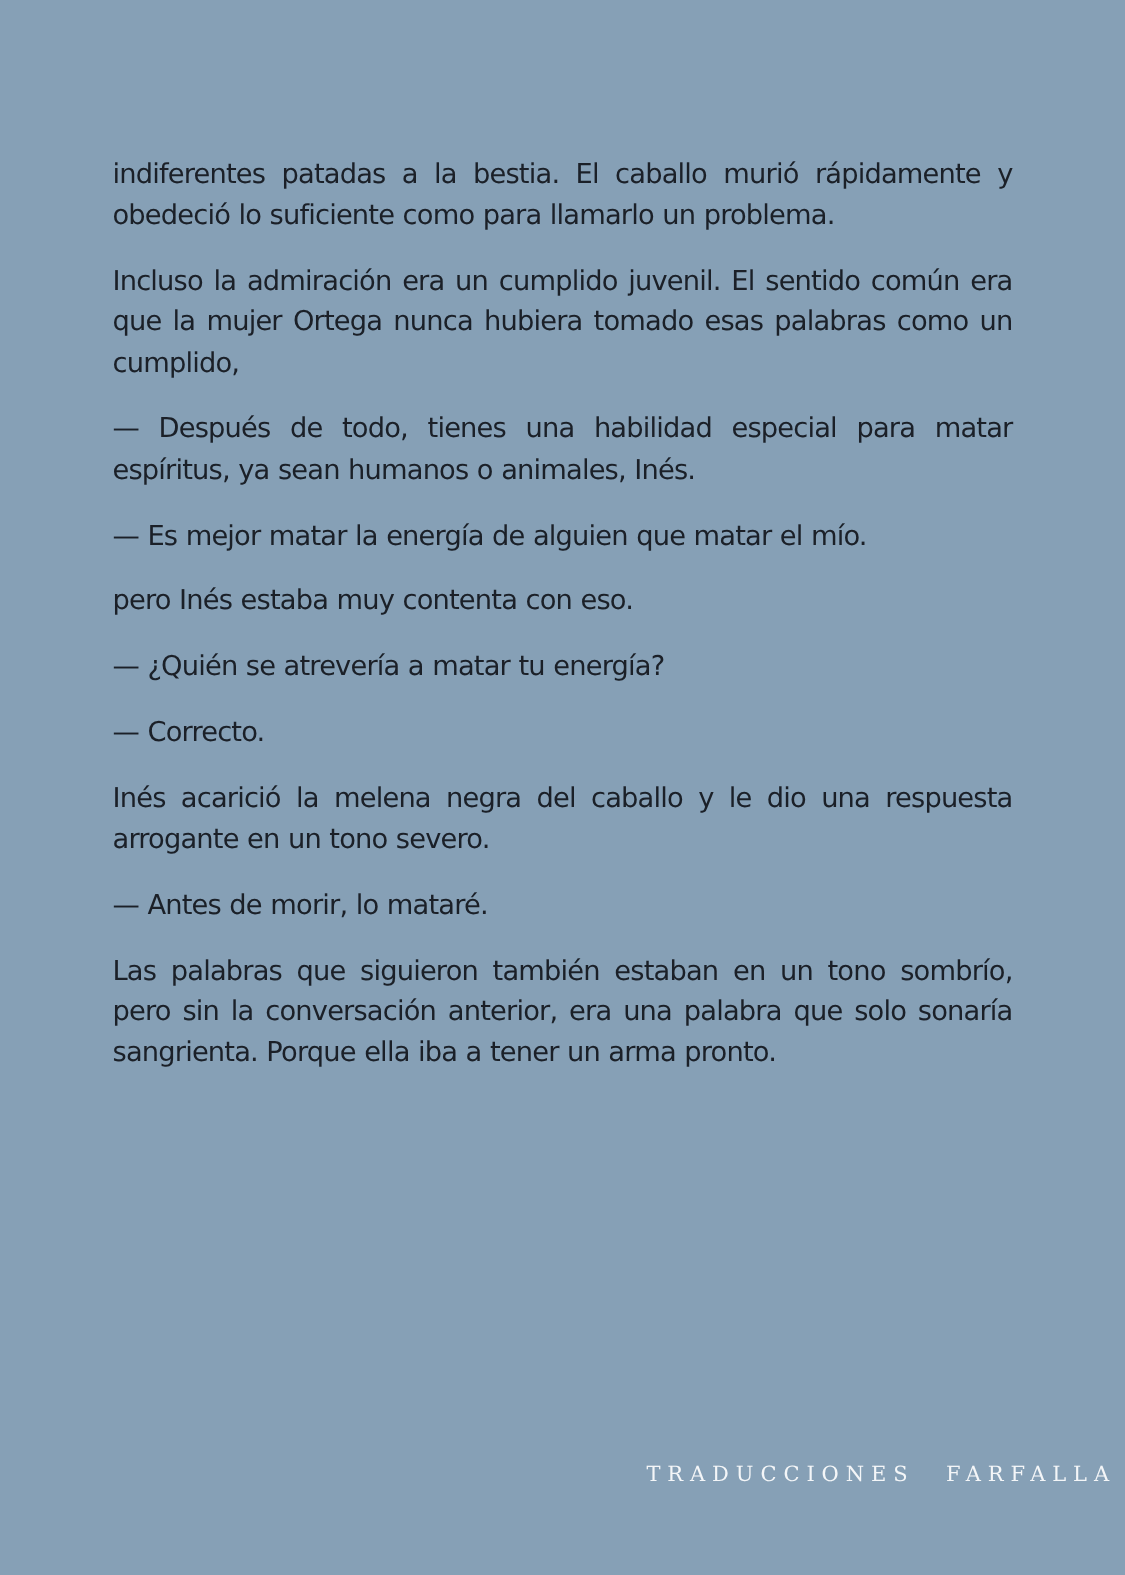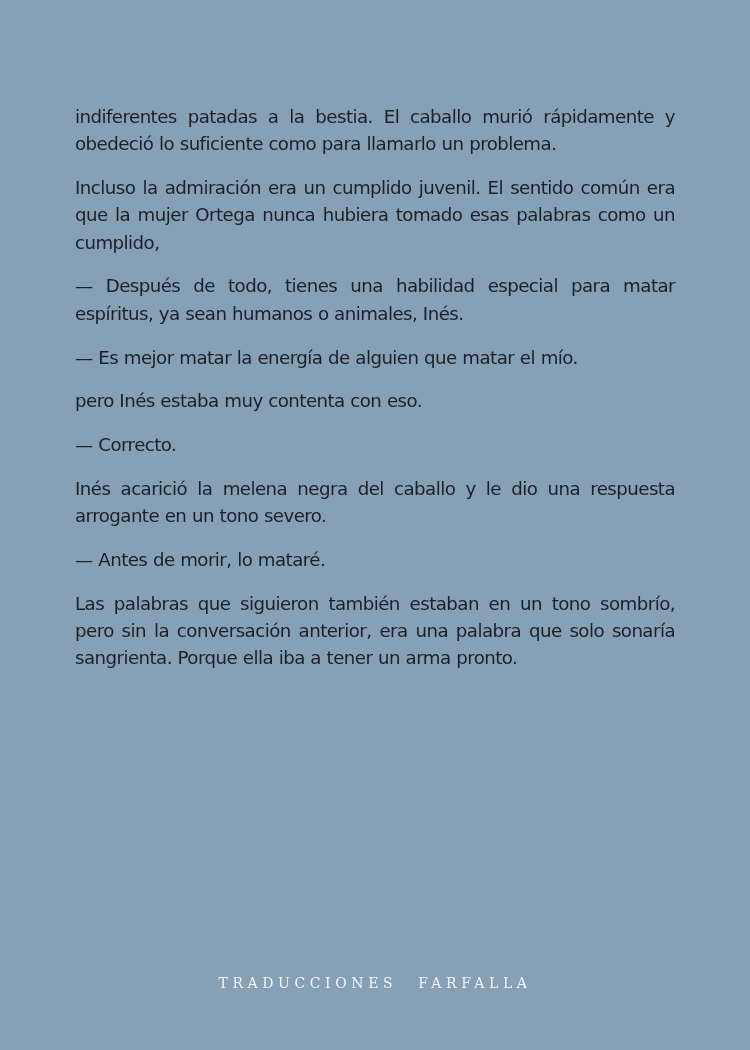--- a/index.html
+++ b/index.html
@@ -16,38 +16,39 @@
   .content p {
     margin: 0 0 16.5px 0;
     font-size: 18.2px;
     line-height: 27.3px;
     text-align: justify;
     letter-spacing: -0.55px;
     word-spacing: 0.4px;
   }
   .footer {
     position: absolute; left: 0; top: 975px; width: 750px;
-    text-align: center;
+    text-align: right;
     font-family: "DejaVu Serif", serif;
     font-size: 14px;
     color: #f4f6f8;
     letter-spacing: 4.6px;
   }
   .footer span { margin: 0 6px; }
 </style>
 </head>
 <body>
 
 <div class="page">
   <div class="content">
     <p>indiferentes patadas a la bestia. El caballo murió rápidamente y obedeció lo suficiente como para llamarlo un problema.</p>
     <p>Incluso la admiración era un cumplido juvenil. El sentido común era que la mujer Ortega nunca hubiera tomado esas palabras como un cumplido,</p>
     <p>— Después de todo, tienes una habilidad especial para matar espíritus, ya sean humanos o animales, Inés.</p>
     <p>— Es mejor matar la energía de alguien que matar el mío.</p>
     <p>pero Inés estaba muy contenta con eso.</p>
+    <p>— ¿Quién se atrevería a matar tu energía?</p>
     <p>— Correcto.</p>
     <p>Inés acarició la melena negra del caballo y le dio una respuesta arrogante en un tono severo.</p>
     <p>— Antes de morir, lo mataré.</p>
     <p>Las palabras que siguieron también estaban en un tono sombrío, pero sin la conversación anterior, era una palabra que solo sonaría sangrienta. Porque ella iba a tener un arma pronto.</p>
   </div>
   <div class="footer">
     <span>TRADUCCIONES</span>
     <span>FARFALLA</span>
   </div>
 </div>

